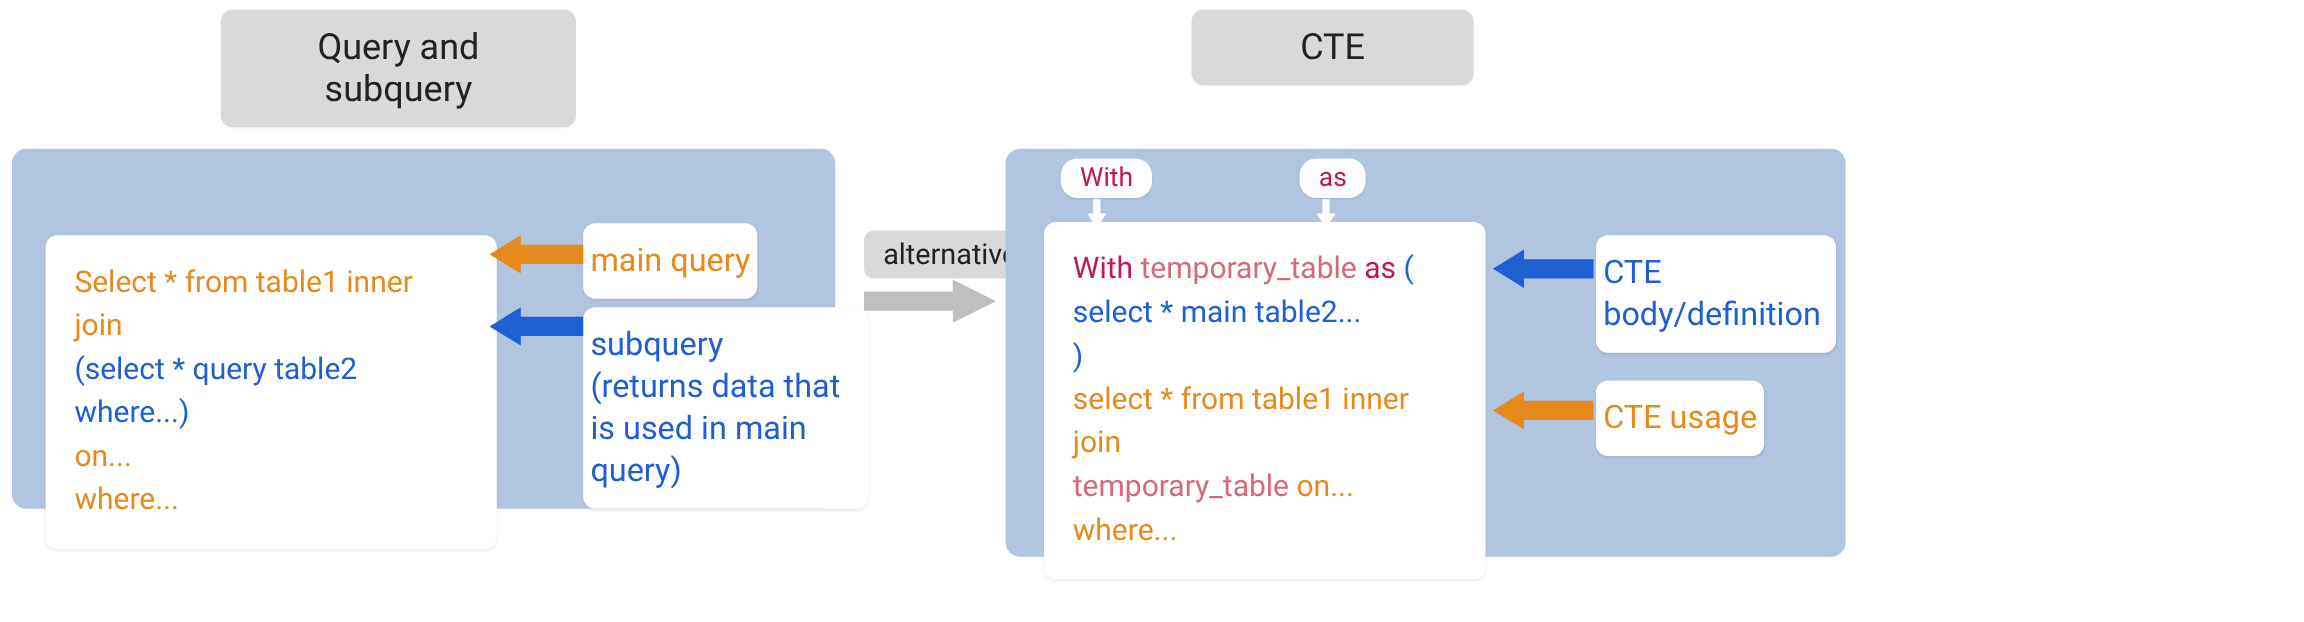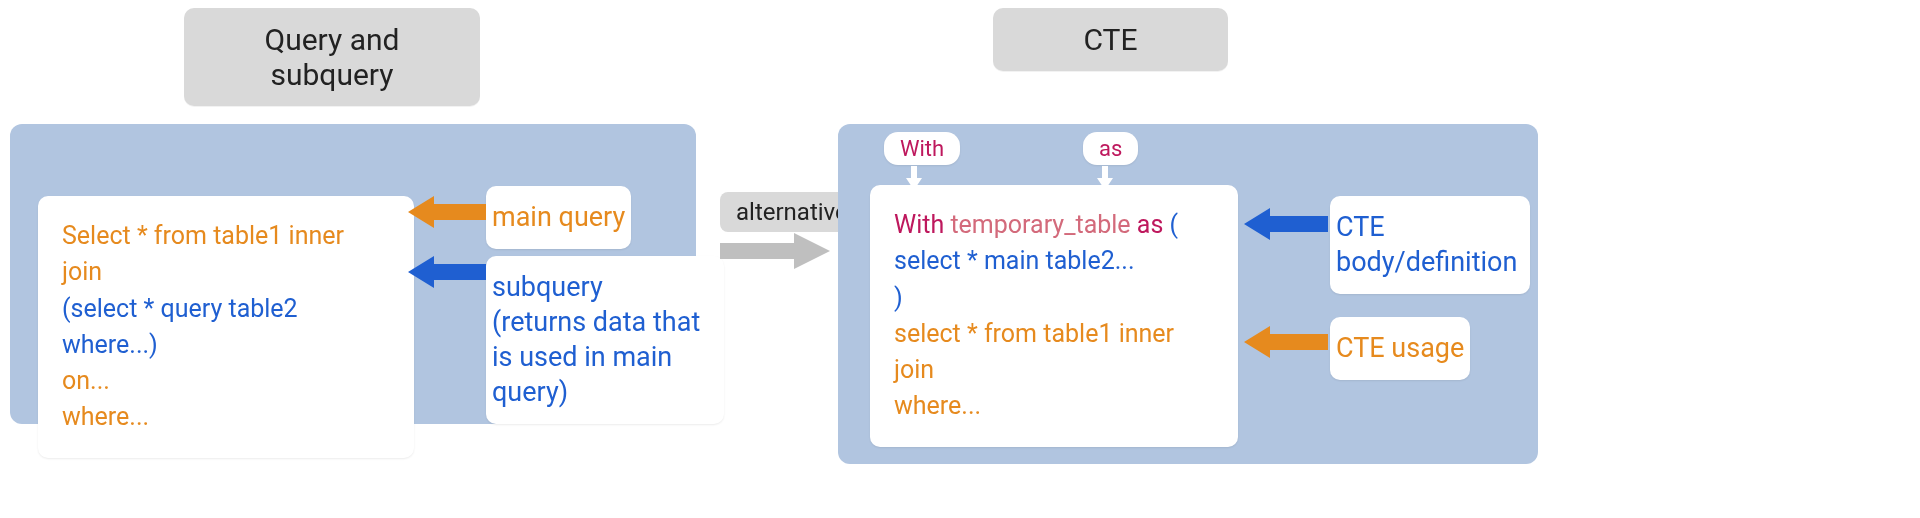--- a/index.html
+++ b/index.html
@@ -111,20 +111,23 @@
 
 <div class="panel" style="left:838px; top:124px; width:700px; height:340px;"></div>
 
 <div class="code-box" style="left:870px; top:185px; width:368px;">
   <div>
     <span class="txt-teal">With </span><span class="txt-pink">temporary_table </span><span class="txt-teal">as </span><span class="txt-blue">(</span>
   </div>
   <div class="txt-blue">select * main table2...</div>
   <div class="txt-blue">)</div>
   <div class="txt-orange">select * from table1 inner join</div>
+  <div>
+    <span class="txt-pink">temporary_table </span><span class="txt-orange">on...</span>
+  </div>
   <div class="txt-orange">where...</div>
 </div>
 
 <div class="pill txt-teal" style="left:884px; top:132px;">With</div>
 <svg class="arrow" style="left:906px; top:166px;" width="16" height="24">
   <g fill="#ffffff">
       <polygon points="5,0 11,0 11,12 16,12 8,24 0,12 5,12"></polygon>
     </g>
 </svg>
 

